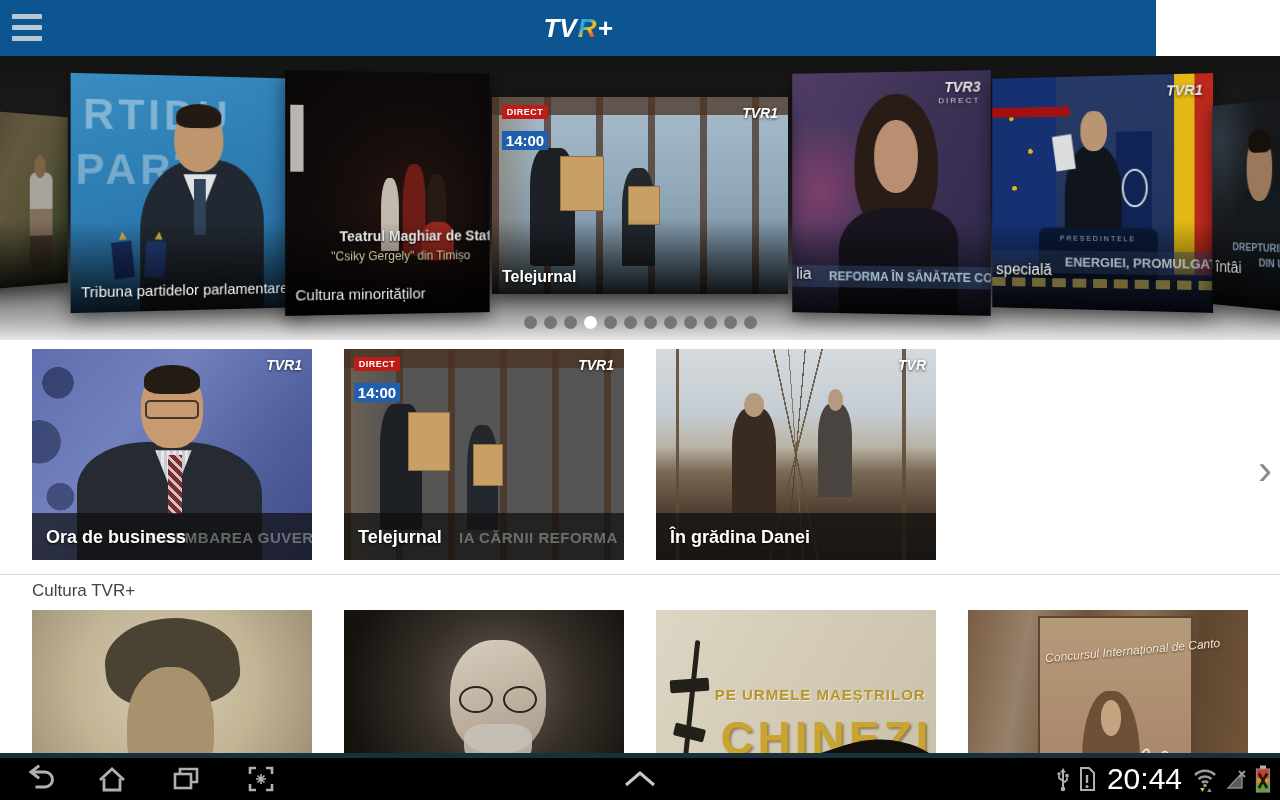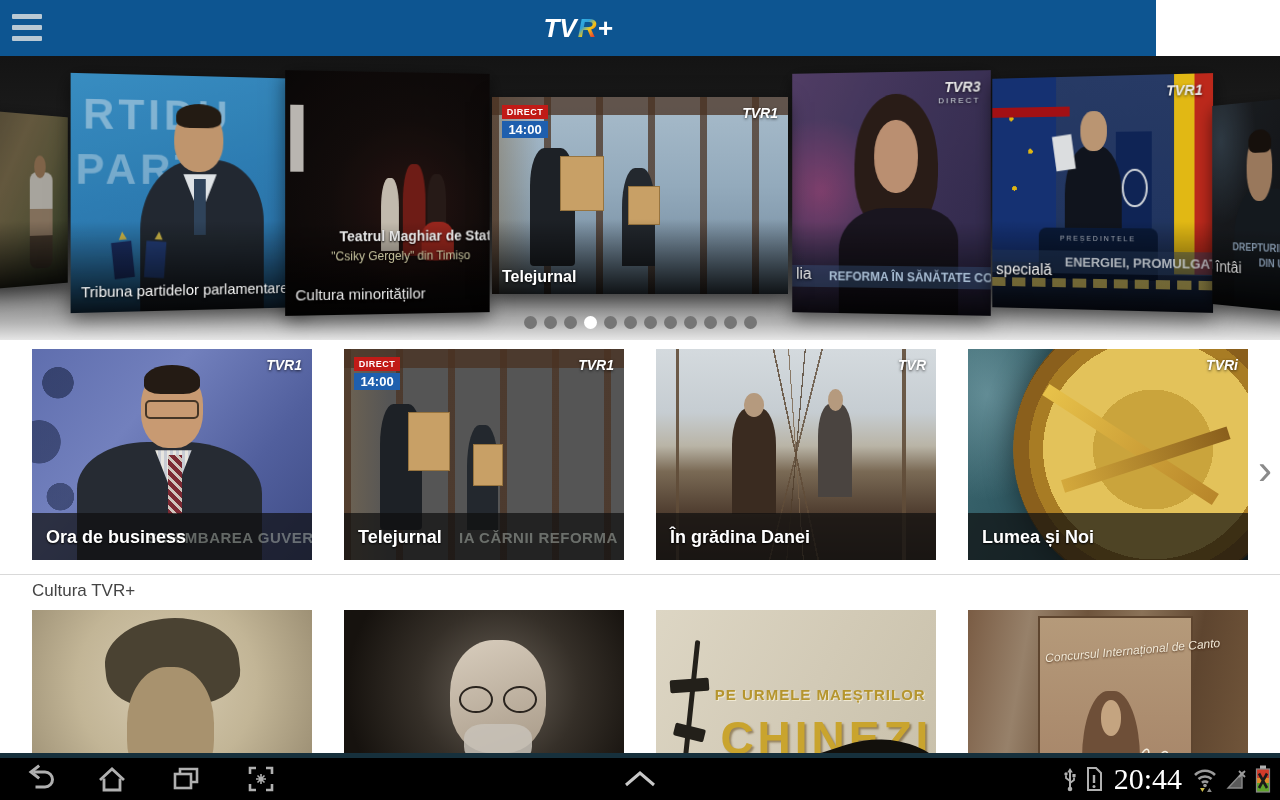--- a/index.html
+++ b/index.html
@@ -60,21 +60,21 @@
   .art-telej{background:linear-gradient(180deg,#a8bccb 0%,#93aabc 45%,#7e95a8 75%,#6a8295 100%);}
   .telej-doors{position:absolute;inset:0;background:repeating-linear-gradient(90deg,rgba(74,50,34,.75) 0 7px,transparent 7px 52px);}
   .telej-doors::before{content:"";position:absolute;left:0;right:0;top:0;height:9%;background:rgba(74,50,34,.75);}
   .telej-wall{position:absolute;left:0;top:0;width:16%;height:100%;background:linear-gradient(90deg,rgba(130,110,80,.55),transparent);}
   .telej-figA{position:absolute;left:13%;top:26%;width:15%;height:60%;background:#1d2126;border-radius:32% 32% 4px 4px;}
   .telej-box1{position:absolute;left:23%;top:30%;width:14%;height:27%;background:#c8a066;border:1px solid #97743f;}
   .telej-figB{position:absolute;left:44%;top:36%;width:11%;height:50%;background:#23282e;border-radius:40% 40% 0 0;}
   .telej-box2{position:absolute;left:46%;top:45%;width:10%;height:19%;background:#c8a066;border:1px solid #97743f;}
   .badge-col{position:absolute;top:8px;left:10px;z-index:5;width:46px;text-align:center;}
   .b-direct{display:block;background:#c11b17;color:#fff;font-size:9px;font-weight:bold;padding:2px 0;letter-spacing:.5px;}
-  .b-time{display:block;background:#1f5fae;color:#fff;font-size:13px;font-weight:bold;padding:1px 0;margin-top:2px;}
+  .b-time{display:block;background:#1f5fae;color:#fff;font-size:15px;font-weight:bold;padding:1px 0;margin-top:12px;}
   .ch-logo{position:absolute;top:8px;right:10px;color:#fff;font-weight:bold;font-style:italic;font-size:14px;text-shadow:0 1px 3px rgba(0,0,0,.7);z-index:5;text-align:right;}
   .ch-sub{display:block;font-style:normal;font-weight:normal;font-size:8px;letter-spacing:2px;color:#e4ecf2;margin-top:1px;}
   .telej-ticker{position:absolute;left:0;right:0;bottom:28px;background:rgba(40,50,55,.55);color:rgba(205,215,205,.8);font-weight:bold;font-size:13px;letter-spacing:.5px;padding:4px 0 4px 62px;white-space:nowrap;z-index:4;}
 
   .art-tvr3{background:linear-gradient(115deg,#5a4470 0%,#473a63 40%,#342c52 100%);}
   .tvr3-bldg{position:absolute;left:0;top:18%;width:50%;height:62%;background:radial-gradient(ellipse at 30% 50%,rgba(214,80,140,.45),transparent 70%);}
   .tvr3-hair{position:absolute;left:32%;top:9%;width:42%;height:58%;background:#2e1f1a;border-radius:50% 50% 42% 42%;}
   .tvr3-face{position:absolute;left:42%;top:20%;width:22%;height:30%;background:#cf9f7e;border-radius:48%;}
   .tvr3-body{position:absolute;left:24%;top:56%;width:60%;height:44%;background:#1c1722;border-radius:40% 30% 0 0;}
   .tvr3-ticker{position:absolute;left:0;right:0;bottom:26px;background:rgba(70,110,160,.35);color:#b9d0e8;font-weight:bold;font-size:12px;padding:4px 2px 4px 38px;white-space:nowrap;z-index:4;}
@@ -181,21 +181,21 @@
 
   
   .prenav{position:absolute;left:0;bottom:42px;width:1280px;height:5px;background:#16303c;z-index:3;}
 
   
   .navbar{position:absolute;left:0;bottom:0;width:1280px;height:42px;background:#000;}
   .nav-ic{position:absolute;top:6px;width:32px;height:30px;cursor:pointer;}
   .ic-back{left:24px;} .ic-home{left:96px;} .ic-recents{left:170px;} .ic-shot{left:245px;}
   .ic-up{left:50%;transform:translateX(-50%);top:10px;width:40px;height:22px;}
   .status{position:absolute;right:8px;top:0;height:42px;display:flex;align-items:center;gap:7px;cursor:pointer;}
-  .status .clock{color:#fff;font-size:30px;font-family:Liberation Serif, serif;margin:0 3px;}
+  .status .clock{color:#fff;font-size:30px;font-family:Liberation Sans, sans-serif;margin:0 3px;}
 </style>
 </head>
 <body>
 
 <div class="screen">
 
   <header class="app-header">
     <div class="menu-btn">
         <span></span>
         <span></span>
@@ -350,30 +350,20 @@
       <div class="thumb art-gradina">
         <div class="grad-branches"></div>
         <div class="grad-f1"></div>
         <div class="grad-f2"></div>
         <div class="ch-logo">TVR</div>
         <div class="titlebar">
           <span class="tb-title">În grădina Danei</span>
         </div>
       </div>
 
-      <div class="thumb art-lumea">
-        <div class="lum-glow"></div>
-        <div class="lum-disc"></div>
-        <div class="lum-bar1"></div>
-        <div class="lum-bar2"></div>
-        <div class="ch-logo">TVRi</div>
-        <div class="titlebar">
-          <span class="tb-title">Lumea și Noi</span>
-        </div>
-      </div>
     </div>
 
     <div class="divider"></div>
 
     <div class="section-heading">Cultura TVR+</div>
     <div class="row">
 
       <div class="thumb art-sepia">
 
         <div class="sep-hair"></div>

